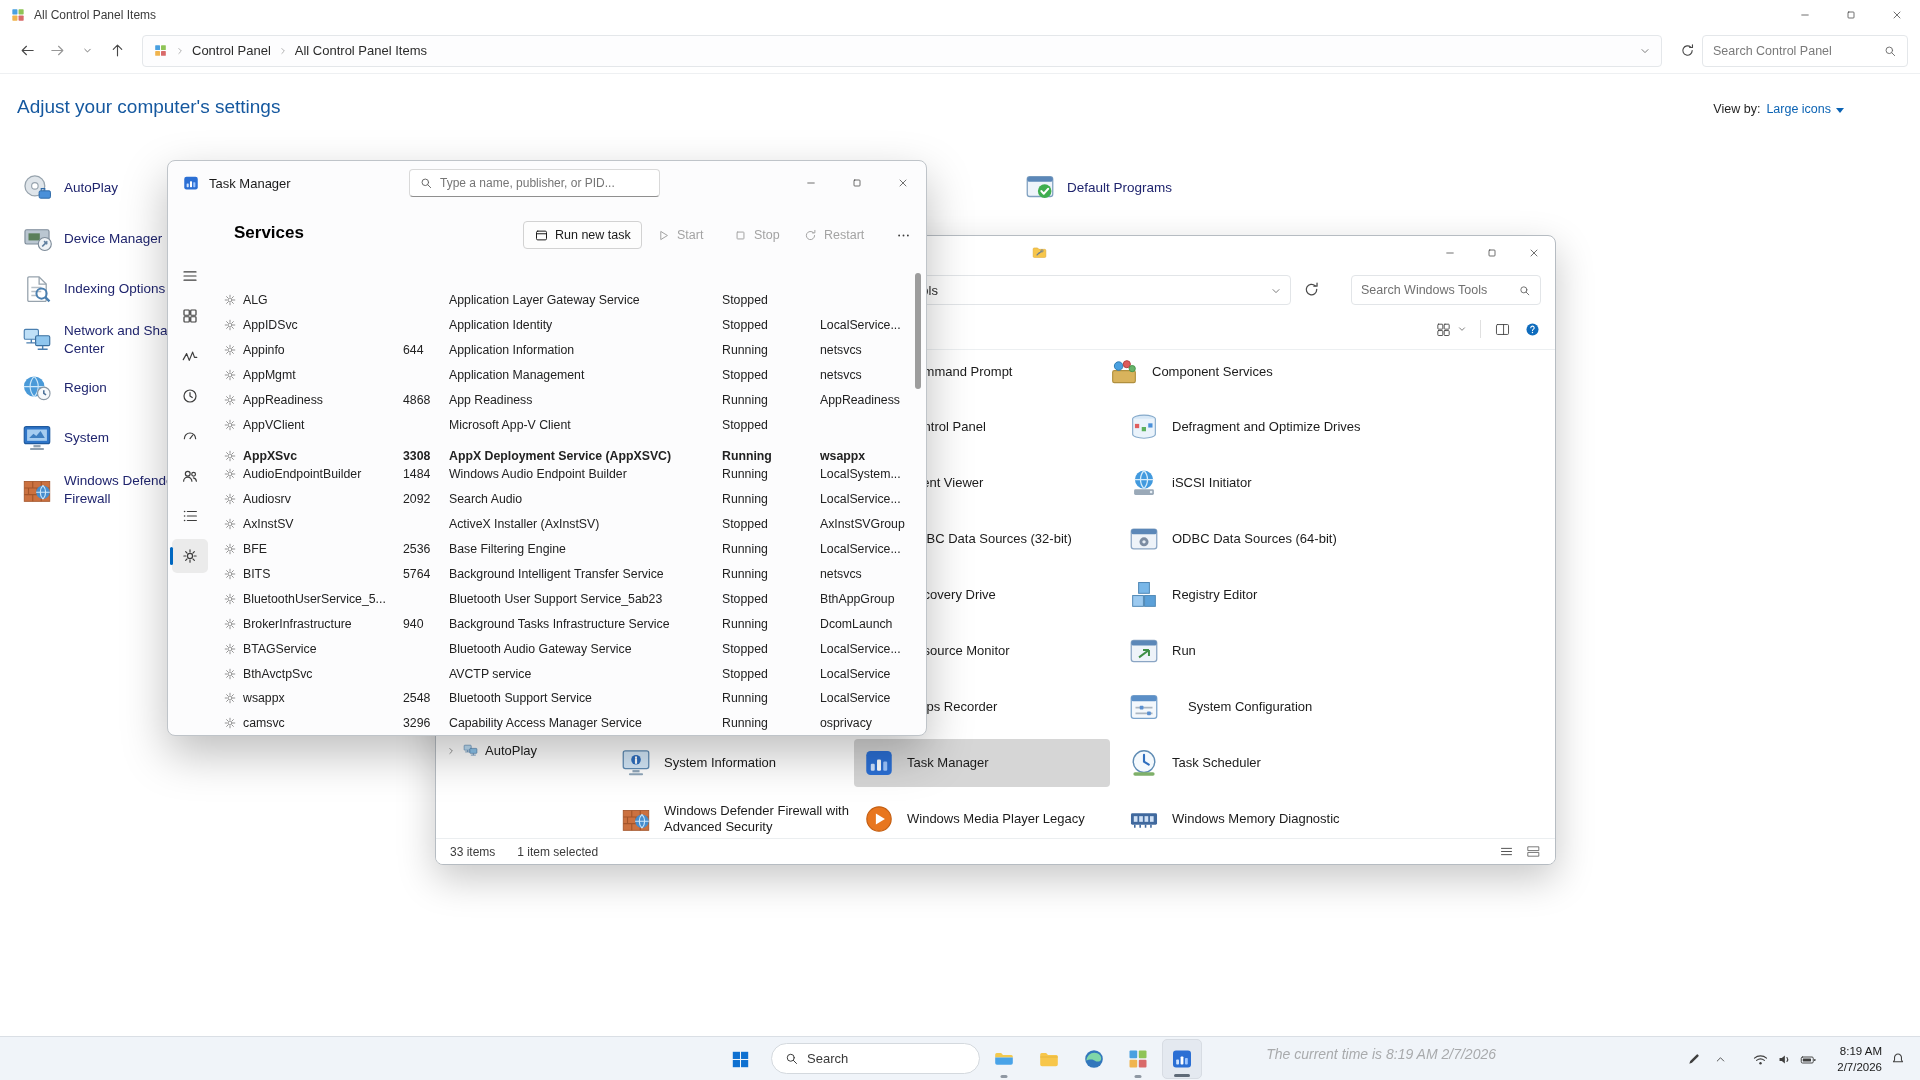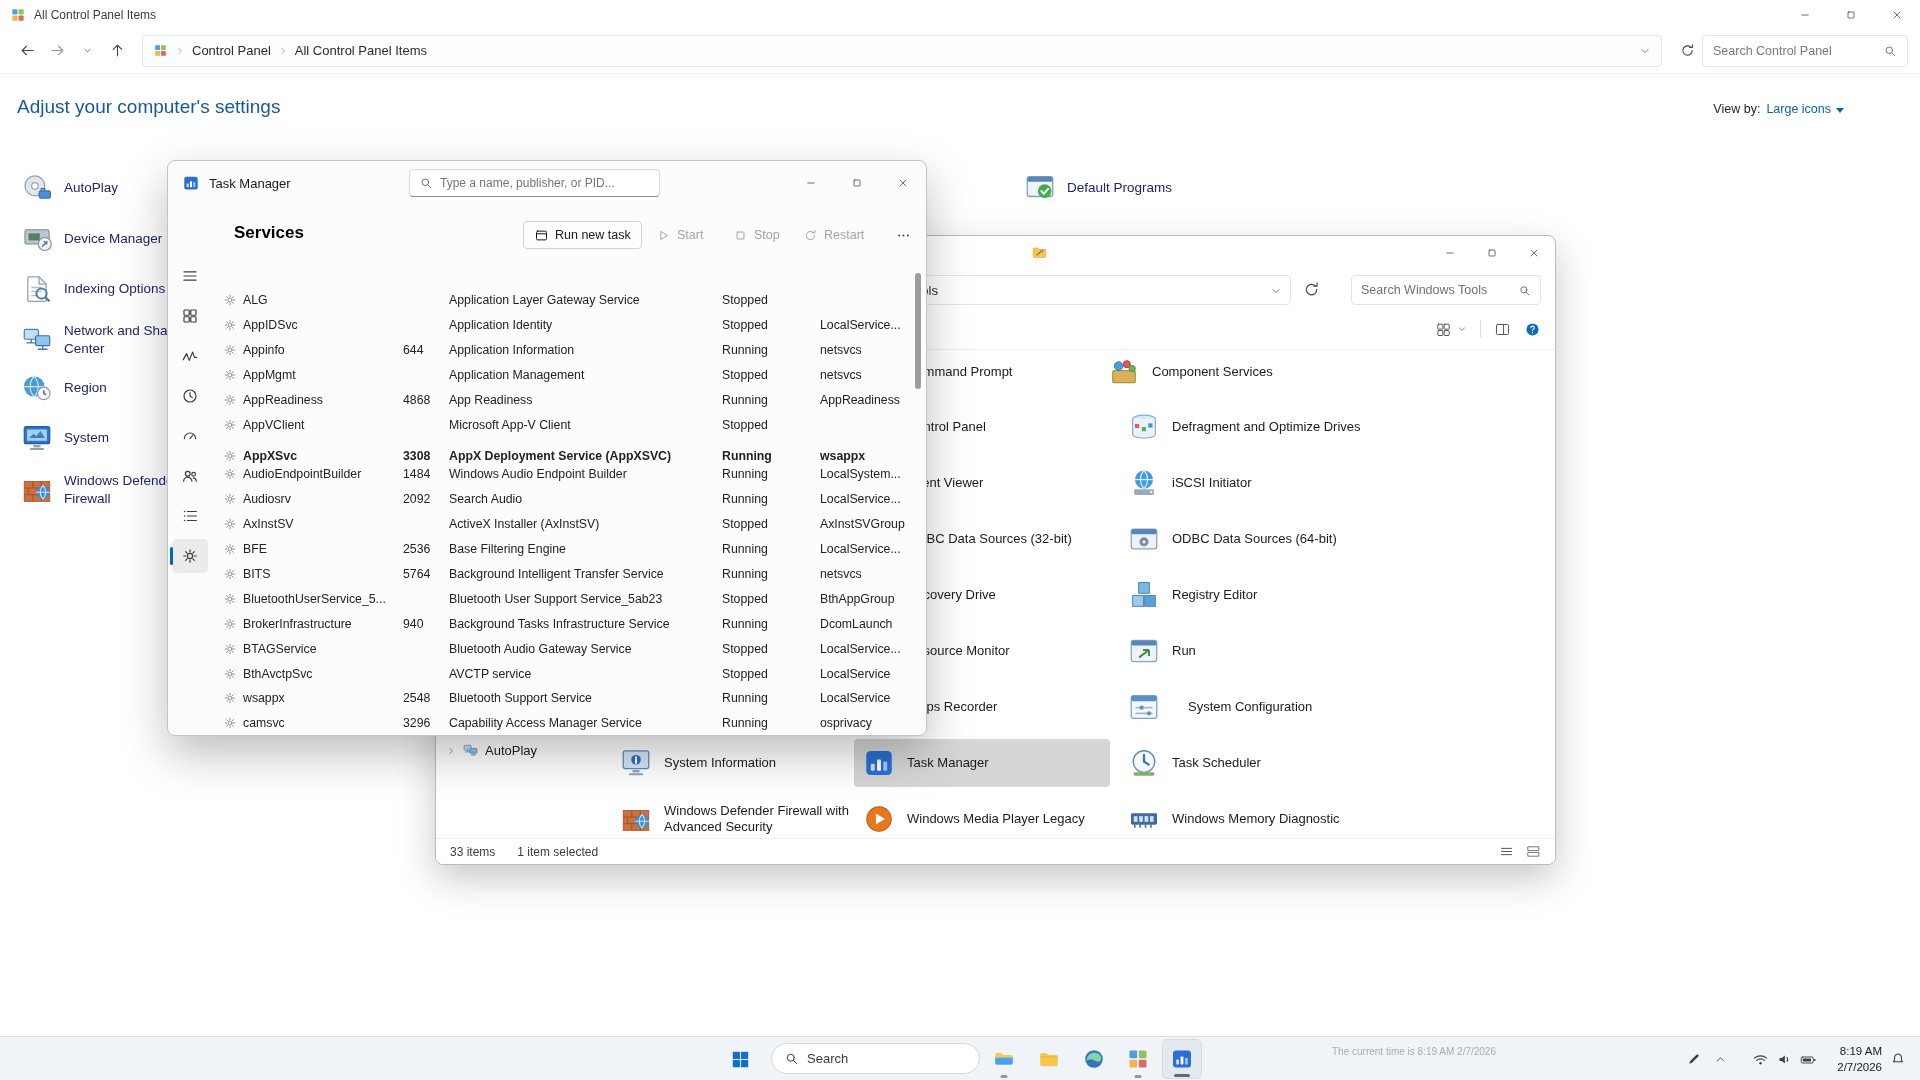--- a/index.html
+++ b/index.html
@@ -117,21 +117,21 @@
   .runline{position:absolute;bottom:1px;left:50%;transform:translateX(-50%);width:7px;height:3px;border-radius:2px;background:#8f98a3}
   .runline.big{width:16px;background:#5f6a77}
   .tray-ic{position:absolute;color:#3f3f3f;cursor:pointer}
   #tr-pen{left:1686px;top:14px;width:16px;height:16px}
   #tr-caret{left:1714px;top:16px;width:13px;height:13px}
   #tr-wifi{left:1752px;top:14px;width:17px;height:17px}
   #tr-vol{left:1776px;top:14px;width:17px;height:17px}
   #tr-bat{left:1799px;top:14px;width:18px;height:18px}
   #tb-clock{position:absolute;left:1824px;top:6px;width:58px;text-align:right;font-size:11.5px;line-height:16px;color:#1a1a1a;cursor:pointer}
   #tr-bell{left:1890px;top:14px;width:16px;height:16px}
-  #watermark{position:absolute;right:28px;top:1046px;font-size:10px;color:#6e6e6e;opacity:.55;white-space:nowrap;z-index:60;pointer-events:none}
+  #watermark{position:absolute;right:28px;top:1046px;font-size:14px;font-style:italic;color:#6e6e6e;opacity:.55;white-space:nowrap;z-index:60;pointer-events:none}
 </style>
 </head>
 <body>
 
 <div id="root">
 
   <section id="cp">
     <div class="cp-titlebar">
       <span class="app-ic" data-icon="control-panel-icon">
           <svg viewBox="0 0 24 24">

